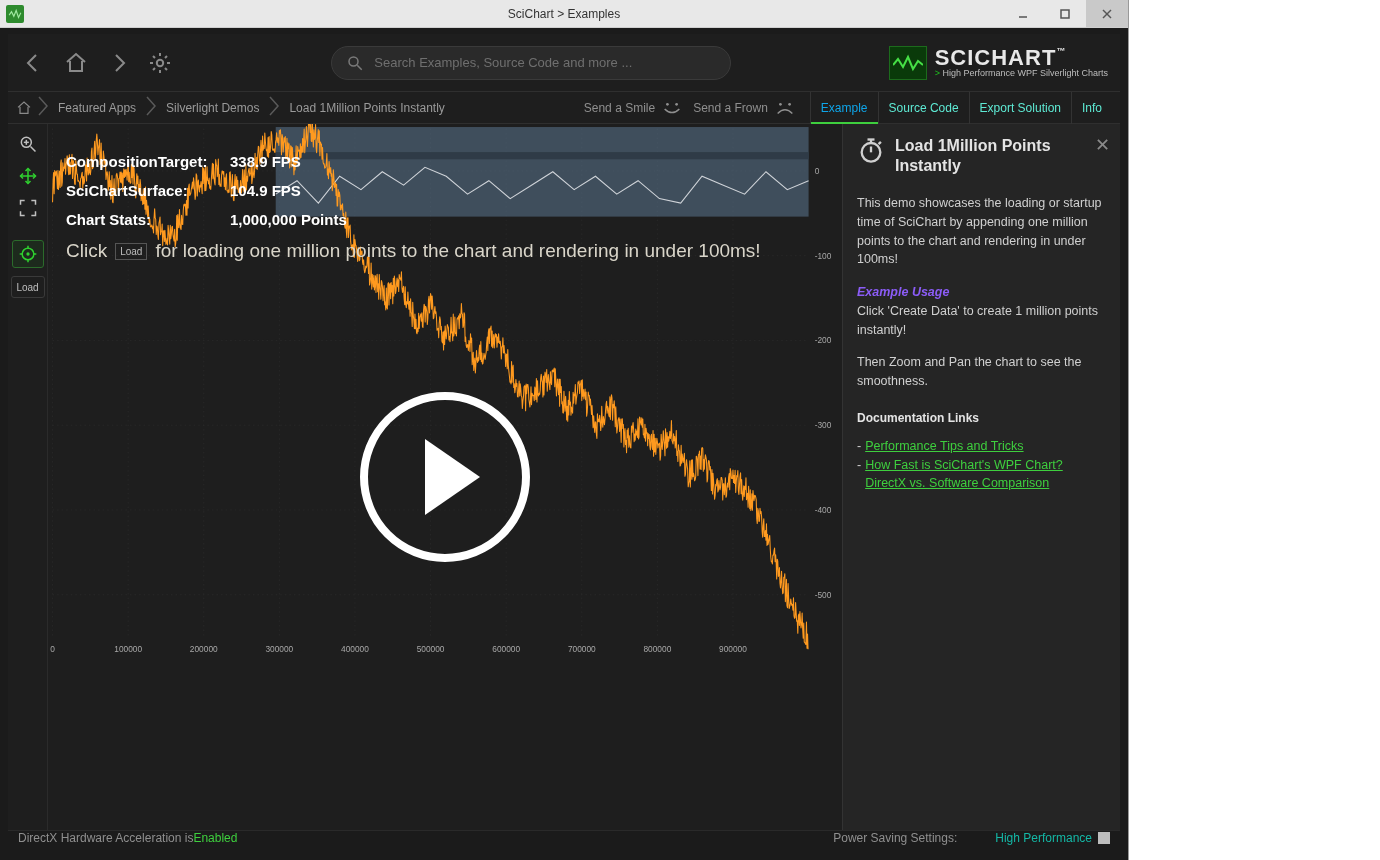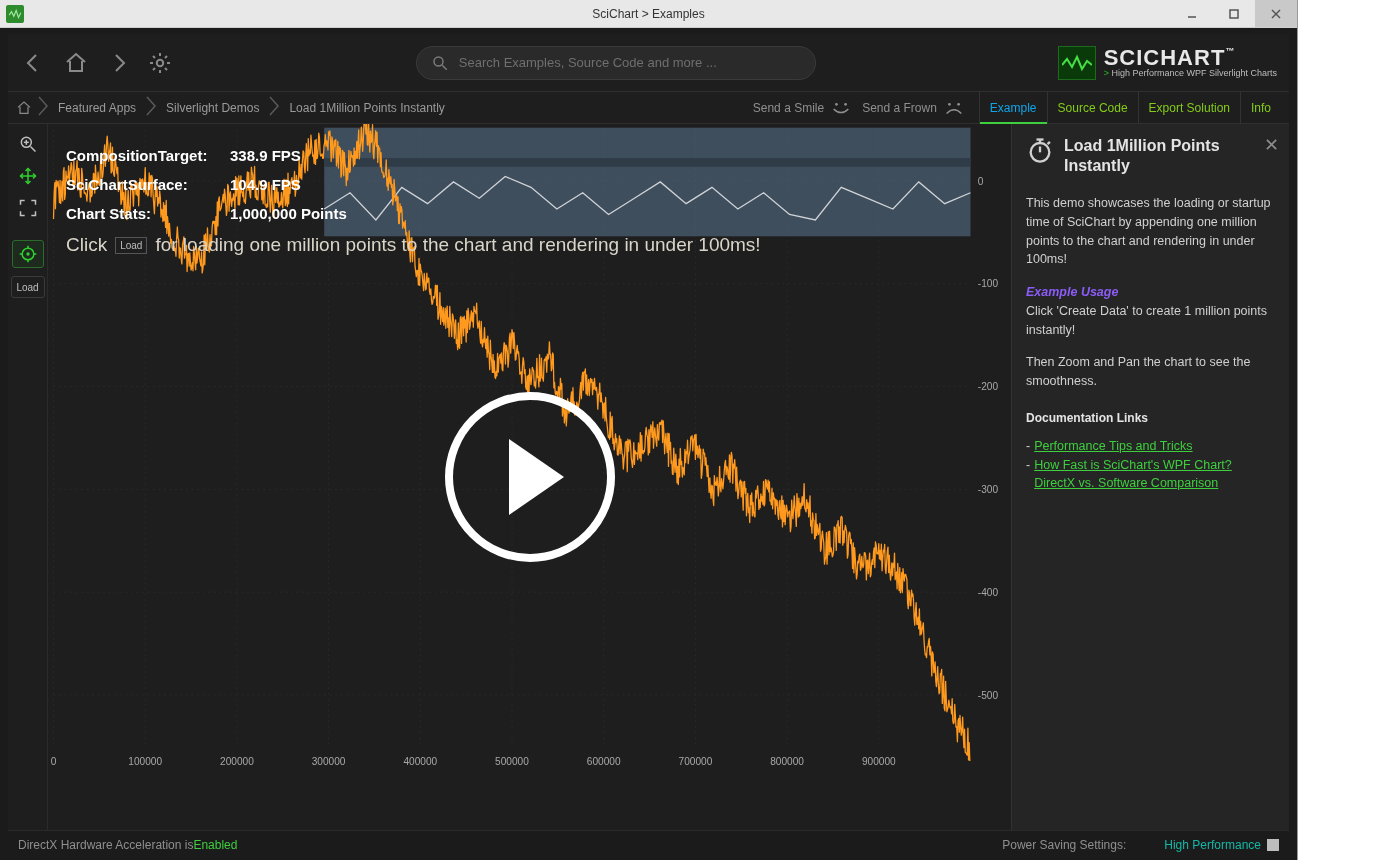--- a/index.html
+++ b/index.html
@@ -1,17 +1,17 @@
 <!DOCTYPE html>
 <html><head>
 <meta charset="utf-8">
 <style>
   * { box-sizing: border-box; margin: 0; padding: 0; }
   html, body { width: 1380px; height: 860px; overflow: hidden; font-family: "Segoe UI", Arial, sans-serif; background: #fff; }
-  .window { width: 1297px; height: 860px; background: #1b1b1b; display: flex; flex-direction: column; box-shadow: 0 0 0 1px rgba(0,0,0,.4); }
+  .window { width: 1128px; height: 860px; background: #1b1b1b; display: flex; flex-direction: column; box-shadow: 0 0 0 1px rgba(0,0,0,.4); }
   
   .titlebar { height: 28px; background: #e8e8e8; display: flex; align-items: center; position: relative; border-bottom: 1px solid #cfcfcf; }
   .titlebar .app-icon { width: 18px; height: 18px; margin: 0 6px 0 6px; background: #2e8b2e; display:flex; align-items:center; justify-content:center; border-radius:2px;}
   .titlebar .app-icon svg { width:14px; height:14px; }
   .titlebar .title { position:absolute; left:0; right:0; text-align:center; font-size:12px; color:#333; pointer-events:none; }
   .win-controls { margin-left:auto; display:flex; height:100%; }
   .win-btn { width:42px; height:100%; display:flex; align-items:center; justify-content:center; color:#555; font-size:14px; }
   .win-btn.close { background:#c9c9c9; }
   
   .app { flex:1; display:flex; flex-direction:column; background:#1e1e1e; border:8px solid #1b1b1b; border-top-width:6px; }
@@ -38,53 +38,53 @@
   .crumbs { display:flex; align-items:center; gap:0; }
   .crumb { display:flex; align-items:center; }
   .crumb .chev { margin:0 4px; }
   .crumb .chev svg{ width:14px; height:22px; fill:none; stroke:#5a5a5a; stroke-width:1.5;}
   .home-crumb svg { width:16px; height:16px; fill:none; stroke:#8a8a8a; stroke-width:1.8;}
   .crumb-label { padding:2px 4px; }
   .right-actions { margin-left:auto; display:flex; align-items:center; gap:10px; }
   .feedback { display:flex; align-items:center; gap:6px; color:#8f8f8f; font-size:12px; }
   .feedback svg { width:22px; height:18px; stroke:#8f8f8f; fill:none; stroke-width:1.6;}
   .tabs { display:flex; align-items:stretch; height:32px; margin-left:4px; }
-  .tab { padding:0 10px; display:flex; align-items:center; color:#84cc16; font-size:12px; border-left:1px solid #333;}
+  .tab { padding:0 10px; display:flex; align-items:center; color:#5eead4; font-size:12px; border-left:1px solid #333;}
   .tab.active { color:#0ea5e9; box-shadow: inset 0 -2px 0 #3ecf3e; }
   
   .main { flex:1; display:flex; min-height:0; }
   .left-tools { width:40px; background:#1e1e1e; border-right:1px solid #2b2b2b; display:flex; flex-direction:column; align-items:center; padding-top:6px; gap:4px;}
   .tool { width:32px; height:28px; display:flex; align-items:center; justify-content:center; border-radius:3px; color:#bfbfbf;}
   .tool svg { width:20px; height:20px; stroke:#bfbfbf; fill:none; stroke-width:1.8;}
   .tool.green svg { stroke:#2fd02f; }
   .tool.boxed { border:1px solid #2b6b2b; background:#1d2a1d; }
   .tool.load-text { font-size:10px; color:#bfbfbf; border:1px solid #3a3a3a; width:34px; height:22px; margin-top:4px;}
   .chart-area { flex:1; position:relative; background:#1e1e1e; overflow:hidden;}
   .chart-svg { position:absolute; inset:0; }
-  .stats-box { position:absolute; top:11px; left:8px; right:12px; padding:12px 10px 12px 10px; }
+  .stats-box { position:absolute; top:17px; left:8px; right:12px; padding:12px 10px 12px 10px; }
   .stats-row { display:flex; gap:14px; color:#fff; font-size:15px; font-weight:600; margin-bottom:12px; }
   .stats-row .lbl { width:150px; }
   .hint { color:#d9d5c9; font-size:19px; margin-top:6px; display:flex; align-items:center; gap:8px;}
   .hint .mini-load { font-size:10px; border:1px solid #555; padding:2px 4px; color:#bdbdbd;}
   .play-overlay { position:absolute; top:50%; left:50%; transform:translate(-50%,-50%); width:170px; height:170px; border:8px solid #fff; border-radius:50%; display:flex; align-items:center; justify-content:center;}
   .play-overlay .tri { width:0; height:0; border-left:55px solid #fff; border-top:38px solid transparent; border-bottom:38px solid transparent; margin-left:14px;}
   .side-panel { width:278px; background:#252525; border-left:1px solid #333; display:flex; flex-direction:column; padding:12px 14px 12px 14px; font-size:12.5px; color:#d0d0d0; line-height:1.5; position:relative;}
   .side-panel .close { position:absolute; top:8px; right:10px; color:#8a8a8a; font-size:18px; }
   .side-title { display:flex; gap:10px; align-items:flex-start; margin-bottom:18px;}
   .side-title .sw { width:28px; height:28px; }
   .side-title .sw svg { width:28px; height:28px; stroke:#d0d0d0; fill:none; stroke-width:2;}
   .side-title h2 { font-size:16px; font-weight:600; color:#e4e4e4; line-height:1.25;}
   .side-panel p { margin-bottom:14px; }
   .side-panel strong { font-style:italic; font-weight:700; color:#8b5cf6;}
   .side-panel h3 { font-size:12px; font-weight:700; color:#e4e4e4; margin:4px 0 10px;}
   .side-panel a { color:#3ecf3e; text-decoration:underline;}
   .doclink { display:flex; gap:4px; }
   .doclink .dash { color:#d0d0d0; text-decoration:none;}
   
-  .status { height:22px; background:#1b1b1b; border-top:1px solid #2a2a2a; display:flex; align-items:flex-end; padding:0 10px; font-size:12px; color:#8f8f8f;}
+  .status { height:22px; background:#1b1b1b; border-top:1px solid #2a2a2a; display:flex; align-items:flex-start; padding:0 10px; font-size:12px; color:#8f8f8f;}
   .status .enabled { color:#3ecf3e; }
   .status .right { margin-left:auto; display:flex; align-items:center; gap:6px;}
   .status .hp { color:#14b8a6;margin-left:32px; }
   .status .plug { width:12px; height:12px; background:#bdbdbd; display:inline-block;}
   .axis text { fill:#a8a8a8; font-size:11px; }
 </style>
 </head>
 <body>
 
 <div class="window">

